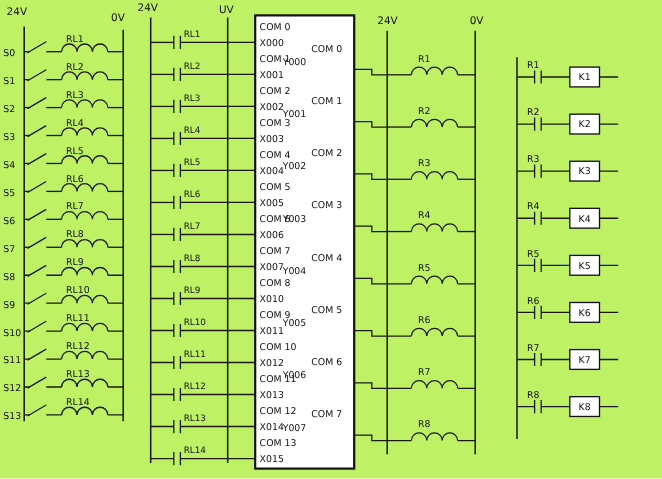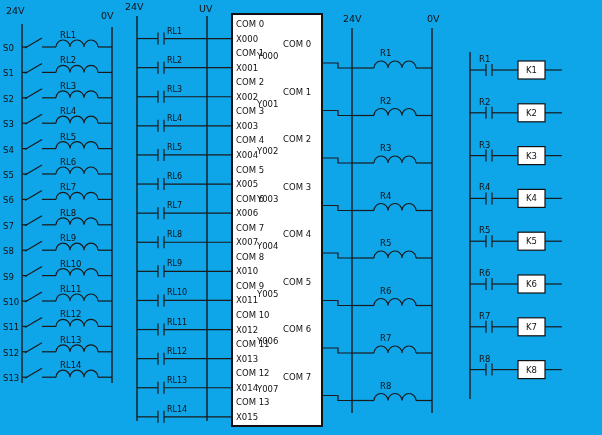--- a/index.html
+++ b/index.html
@@ -1,17 +1,17 @@
 <!DOCTYPE html>
 <html><head>
 <meta charset="utf-8">
 <style>
   html,body{margin:0;padding:0;background:#ffffff;}
   .stage{
-    position:relative;width:602px;height:435px;background:#0ea5e9;
+    position:relative;width:602px;height:435px;background:#bef264;
     font-family:"DejaVu Sans",sans-serif;overflow:hidden;
   }
   svg{position:absolute;left:0;top:0;}
   svg text{fill:#111;font-family:"DejaVu Sans",sans-serif;}
 </style>
 </head>
 <body>
 
 <div class="stage">
   <svg id="diagram-svg" width="602" height="435" viewBox="0 0 602 435">

